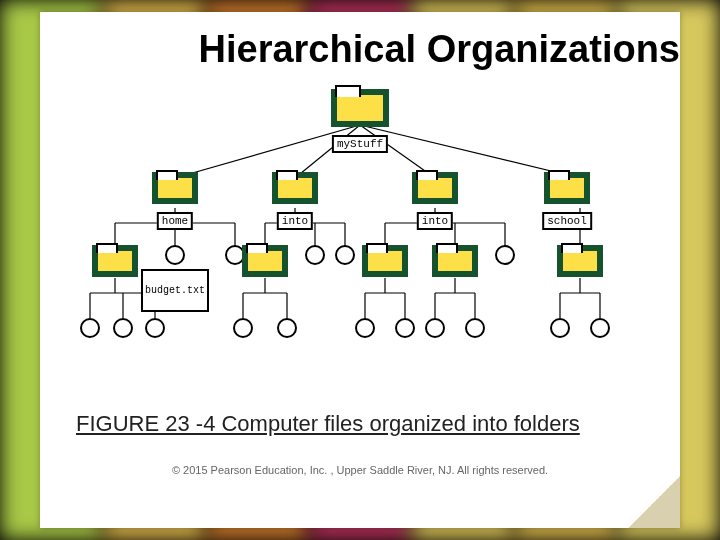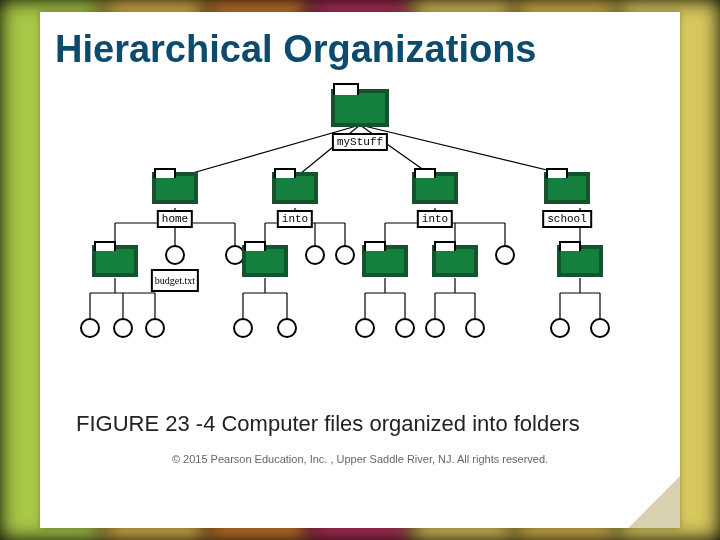--- a/index.html
+++ b/index.html
@@ -15,44 +15,44 @@
   .b4 { background: #b2305a; }
   .b5 { background: #d7c058; }
   .b6 { background: #d4b44a; }
   .b7 { background: #d7c85d; }
 
   .slide {
     position: absolute; left: 40px; top: 12px; width: 640px; height: 516px;
     background: #fff; box-shadow: 0 0 6px rgba(0,0,0,.3);
   }
 
-  .title { font-size: 38px; color: #0c4a6e; margin: 16px 0 12px; text-align: left; padding-left: 15px; }
+  .title { font-size: 38px; color: #000000; margin: 16px 0 12px; text-align: right; padding-left: 15px; }
 
   .figure {
     margin: 10px auto 0; width: 570px; height: 280px; background: #fff;
     position: relative;
   }
 
-  .caption { font-size: 22px; color: #222; margin: 48px 36px 0; }
-  .copyright { font-size: 11px; color: #666; text-align: center; margin-top: 16px; }
+  .caption { font-size: 22px; color: #222; margin: 48px 36px 0; text-decoration: underline; }
+  .copyright { font-size: 11px; color: #666; text-align: center; margin-top: 27px; }
 
   
   .corner { position: absolute; right: 0; bottom: 0; width: 52px; height: 52px;
     background: linear-gradient(135deg, #f4efe0 50%, #d9d0b0 50%);
     clip-path: polygon(100% 0, 100% 100%, 0 100%);
   }
 
   
   svg.lines { position: absolute; inset: 0; width: 100%; height: 100%; }
   svg.lines line { stroke: #000; stroke-width: 1.2; }
 
   .node { position: absolute; transform: translate(-50%, -50%); }
 
   .folder {
-    width: 58px; height: 38px; border: 4px solid #14532d; background: #15803d;
+    width: 58px; height: 38px; border: 6px solid #14532d; background: #fde047;
     position: relative;
   }
   .folder::before {
     content: ""; position: absolute; left: -2px; top: -10px;
     width: 22px; height: 10px; border: 2px solid #000; border-bottom: none;
     background: #fff;
   }
   .folder .lbl {
     position: absolute; left: 50%; top: 40px; transform: translateX(-50%);
     font-family: "Courier New", monospace; font-size: 11px; white-space: nowrap;
@@ -167,21 +167,21 @@
       <div class="folder sm labelled">
         <div class="lbl">school</div>
       </div>
     </div>
 
     <div class="node" style="left:40px; top:178px;">
         <div class="folder sm"></div>
       </div>
     <div class="node" style="left:100px; top:172px;">
       <div class="file-circle"></div>
-      <div style="position:absolute; top:24px; left:50%; transform:translateX(-50%); font-family:Liberation Serif, serif; font-size:10px; white-space:nowrap; border:2px solid #000; background:#fff; padding:4px 2px;">budget.txt</div>
+      <div style="position:absolute; top:24px; left:50%; transform:translateX(-50%); font-family:Liberation Mono, monospace; font-size:10px; white-space:nowrap; border:2px solid #000; background:#fff; padding:14px 2px;">budget.txt</div>
     </div>
     <div class="node" style="left:160px; top:172px;">
         <div class="file-circle"></div>
       </div>
 
     <div class="node" style="left:190px; top:178px;">
         <div class="folder sm"></div>
       </div>
     <div class="node" style="left:240px; top:172px;">
         <div class="file-circle"></div>

